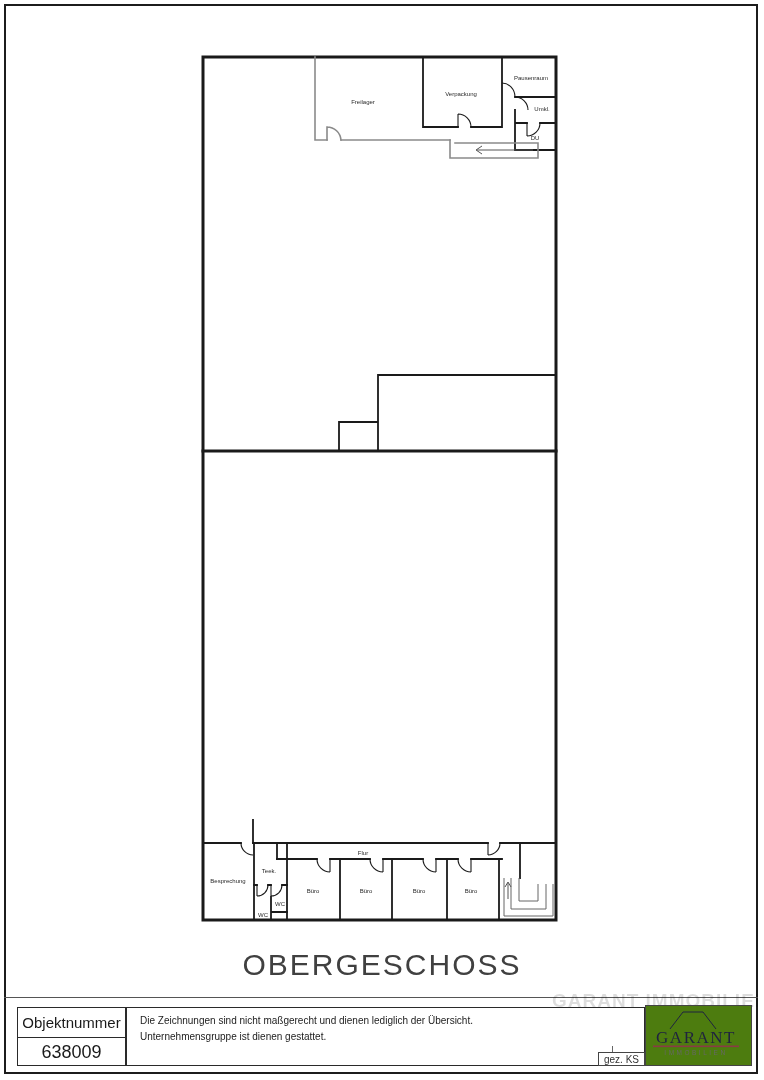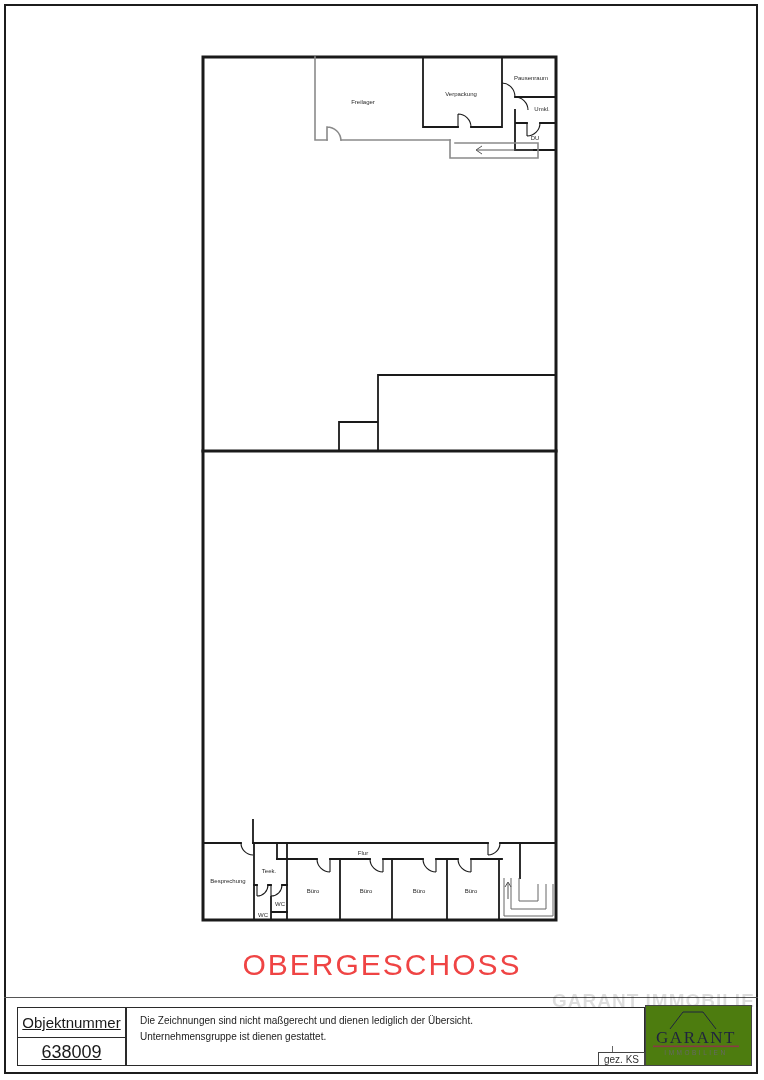--- a/index.html
+++ b/index.html
@@ -11,34 +11,34 @@
     position:absolute;left:4px;top:4px;width:754px;height:1070px;
     border:2px solid #1c1c1c;box-sizing:border-box;
   }
   .plan-svg{position:absolute;left:0;top:0;}
   .plan-label{
     font-family:"Liberation Sans", sans-serif;
     font-size:6px;fill:#2a2a2a;text-anchor:middle;
   }
   .page-title{
     position:absolute;left:0;top:948px;width:764px;text-align:center;
-    font-size:30px;letter-spacing:2px;color:#ef4444;
+    font-size:30px;letter-spacing:2px;color:#404040;
   }
   .footer-rule{
     position:absolute;left:4px;top:997px;width:754px;height:0;
     border-top:1px solid #555;
   }
   .watermark{
     position:absolute;left:552px;top:990px;width:206px;height:24px;
     overflow:hidden;font-size:19px;font-weight:bold;letter-spacing:1px;
     color:#000;opacity:0.13;white-space:nowrap;
   }
   .objekt-box{
     position:absolute;left:17px;top:1007px;width:109px;height:59px;
-    border:1px solid #2a2a2a;box-sizing:border-box;text-decoration:underline;
+    border:1px solid #2a2a2a;box-sizing:border-box;
   }
   .objekt-box .cell{
     height:29px;display:flex;align-items:center;justify-content:center;
   }
   .objekt-box .cell.top{border-bottom:1px solid #2a2a2a;font-size:15px;}
   .objekt-box .cell.bottom{font-size:18px;}
   .disclaimer-box{
     position:absolute;left:126px;top:1007px;width:519px;height:59px;
     border:1px solid #2a2a2a;box-sizing:border-box;
     padding:5px 0 0 13px;

